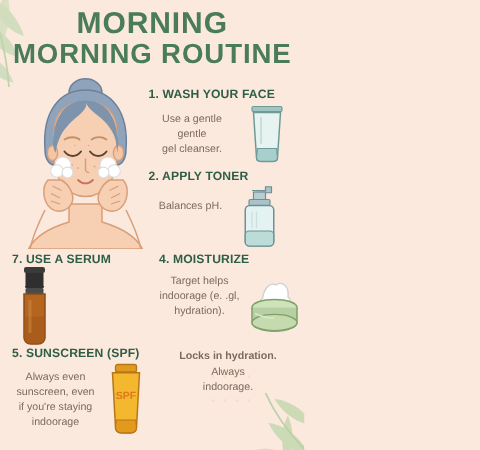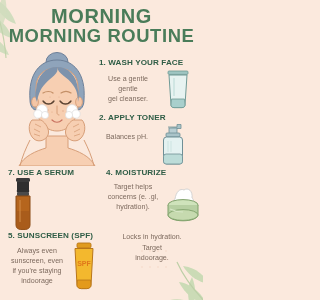--- a/index.html
+++ b/index.html
@@ -89,21 +89,21 @@
   #step5 .row { display:flex; align-items:flex-start; }
   #step5 .txt { width:58px; padding-top:3px; }
   #step5 .art { width:36px; height:48px; margin-top:2px; }
 
   
   #tail-note {
     position:absolute; left:106px; top:232px; width:92px;
     color:#7d6a5e; font-size:7.1px; line-height:1.5;
     text-align:center; z-index:4;
   }
-  .nowrapline { white-space:nowrap; }
+  .nowrapline { white-space:nowrap;font-weight:bold; }
 </style>
 </head>
 <body>
 
 <div id="poster">
 
   <svg class="leaf-corner leaf-tl" viewBox="0 0 70 70">
     <g fill="#cadcb9">
       <path d="M2 4 C14 8 22 18 26 30 C18 28 8 20 2 4 Z"></path>
       <path d="M-2 22 C10 24 18 32 22 44 C13 42 4 36 -2 22 Z"></path>
@@ -262,21 +262,21 @@
       </svg>
     </div>
   </div>
 
   <div class="step" id="step4">
     <div class="step-title">4. MOISTURIZE</div>
     <div class="row">
       <div class="txt">
         <div class="step-body ctr">
           <div>Target helps</div>
-          <div>concerns (e. .gl,</div>
+          <div>indoorage (e. .gl,</div>
           <div>hydration).</div>
         </div>
       </div>
       <svg class="art" viewBox="0 0 46 42">
         <path d="M15 14 C16 7 20 3 24 5 C28 2 33 6 32 13 C34 14 34 18 30 19 L17 19 C13 18 13 15 15 14 Z" fill="#ffffff" stroke="#cfcfcf" stroke-width=".9"></path>
         <ellipse cx="23" cy="20" rx="15" ry="5.4" fill="#cfe3bb" stroke="#7fa06a" stroke-width="1"></ellipse>
         <path d="M8 20 L8 30 C8 33.2 14.7 35.8 23 35.8 C31.3 35.8 38 33.2 38 30 L38 20" fill="#b7cfa2" stroke="#7fa06a" stroke-width="1"></path>
         <ellipse cx="23" cy="30" rx="15" ry="5.4" fill="#c6daaf" stroke="#7fa06a" stroke-width=".9"></ellipse>
         <path d="M10 24 C14 26 20 27 23 27" stroke="#d8e8c8" stroke-width="1.1" fill="none"></path>
       </svg>
@@ -298,17 +298,17 @@
         <rect x="11" y="1" width="14" height="5" rx="1.4" fill="#e09b1f" stroke="#b8761a" stroke-width=".9"></rect>
         <path d="M9 6.5 L27 6.5 L25 43 C25 45.4 23 46.6 20.6 46.6 L15.4 46.6 C13 46.6 11 45.4 11 43 Z" fill="#f3b82e" stroke="#b8761a" stroke-width="1"></path>
         <path d="M11.4 38 L24.6 38 L25 43 C25 45.4 23 46.6 20.6 46.6 L15.4 46.6 C13 46.6 11 45.4 11 43 Z" fill="#e39a1c" stroke="#b8761a" stroke-width=".8"></path>
         <text x="18" y="24" font-family="Liberation Sans, sans-serif" font-size="7" font-weight="bold" fill="#e0781a" text-anchor="middle">SPF</text>
       </svg>
     </div>
   </div>
 
   <div id="tail-note">
     <div class="nowrapline">Locks in hydration.</div>
-    <div>Target</div>
+    <div>Always</div>
     <div>indoorage.</div>
   </div>
 
 </div>
 
 </body></html>

